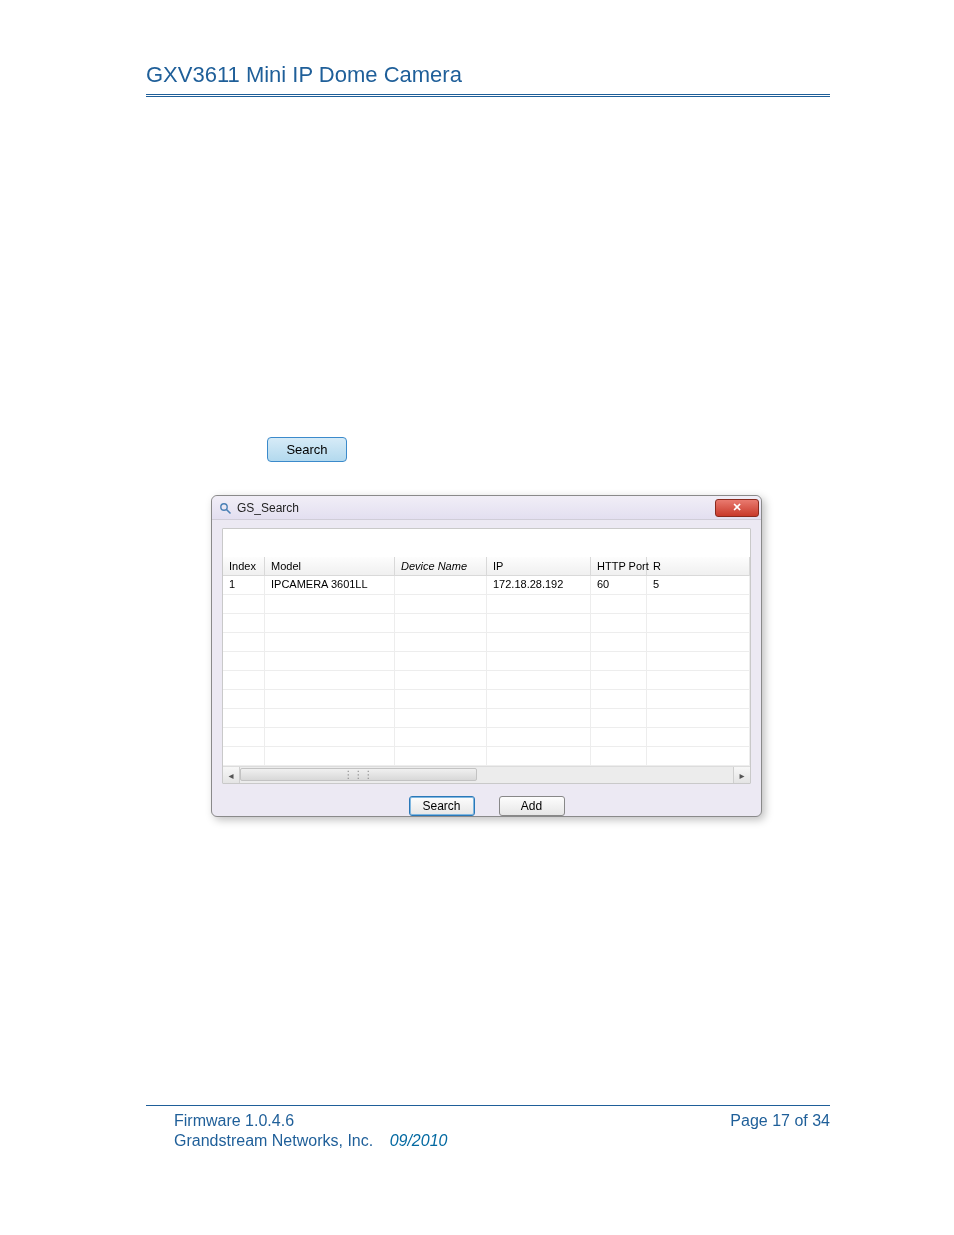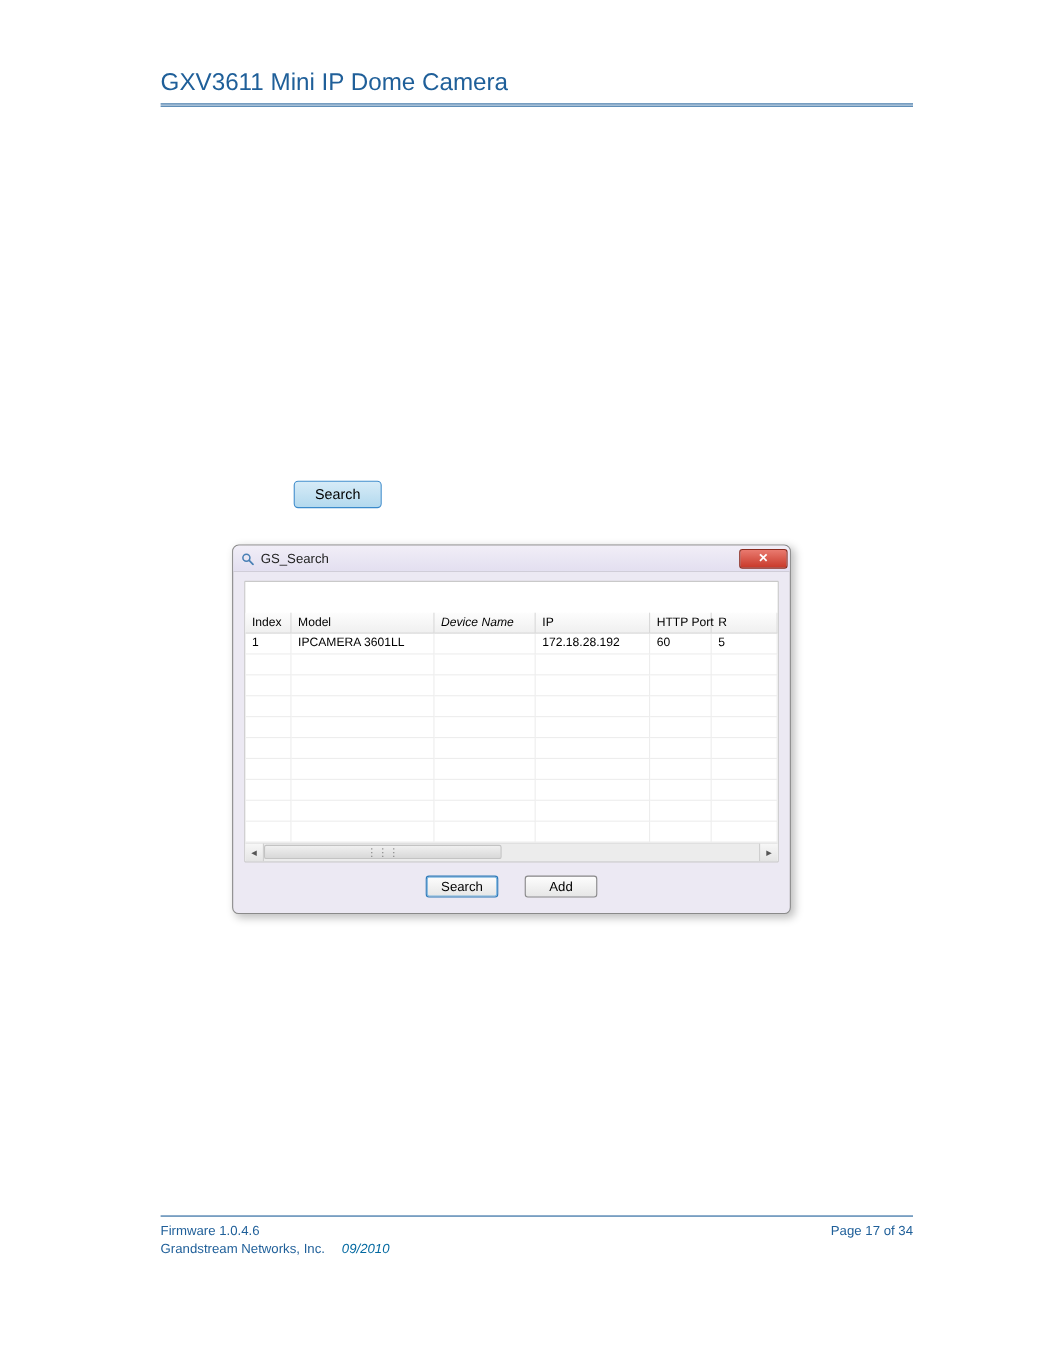--- a/index.html
+++ b/index.html
@@ -43,26 +43,25 @@
     background: linear-gradient(#d6ebf7, #b3d9ee);
     border: 1px solid #3b8acb;
     border-radius: 4px;
     text-align: center;
   }
 
   .window {
     position: absolute;
     top: 495px;
     left: 211px;
-    width: 508px;
+    width: 551px;
     background: #ece9f3;
     border: 1px solid #8a8a8a;
     border-radius: 6px;
     box-shadow: 3px 3px 8px rgba(0,0,0,0.25);
-    padding-bottom: 14px;
   }
   .titlebar {
     display: flex;
     align-items: center;
     height: 24px;
     padding: 0 2px 0 6px;
     font-size: 12px;
     color: #222;
     border-bottom: 1px solid #d0cdd8;
     background: linear-gradient(#f1eef7, #e3dff0);
@@ -173,22 +172,23 @@
     right: 124px;
     top: 1105px;
   }
   .footer-rule {
     border-top: 1px solid #1f5f99;
     margin-bottom: 6px;
   }
   .footer-row {
     display: flex;
     justify-content: space-between;
-    font-size: 12px;
+    font-size: 16px;
     color: #1f5f99;
+    margin-left: 28px;
   }
   .footer-left { display:flex; flex-direction:column; gap:2px; }
   .footer-left .line2 { }
   .footer-left .date { font-style: italic; color:#0369a1; margin-left: 12px; }
   .footer-right { white-space: nowrap; }
 </style>
 </head>
 <body>
 
 <div class="page-header">

